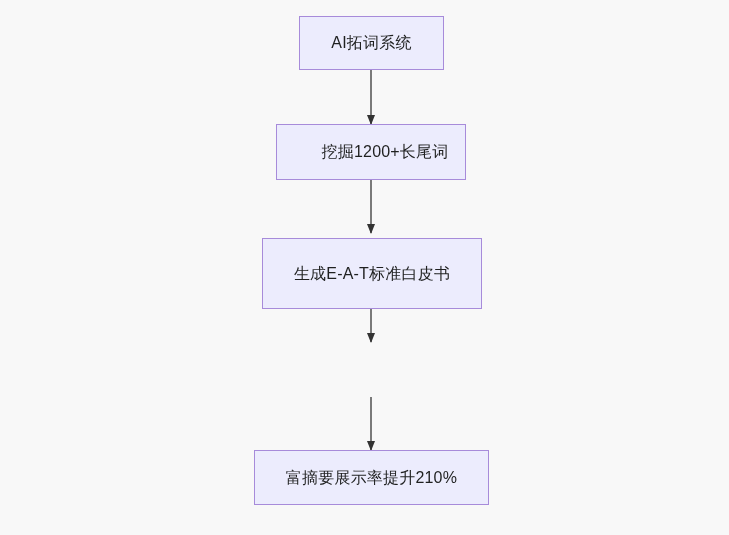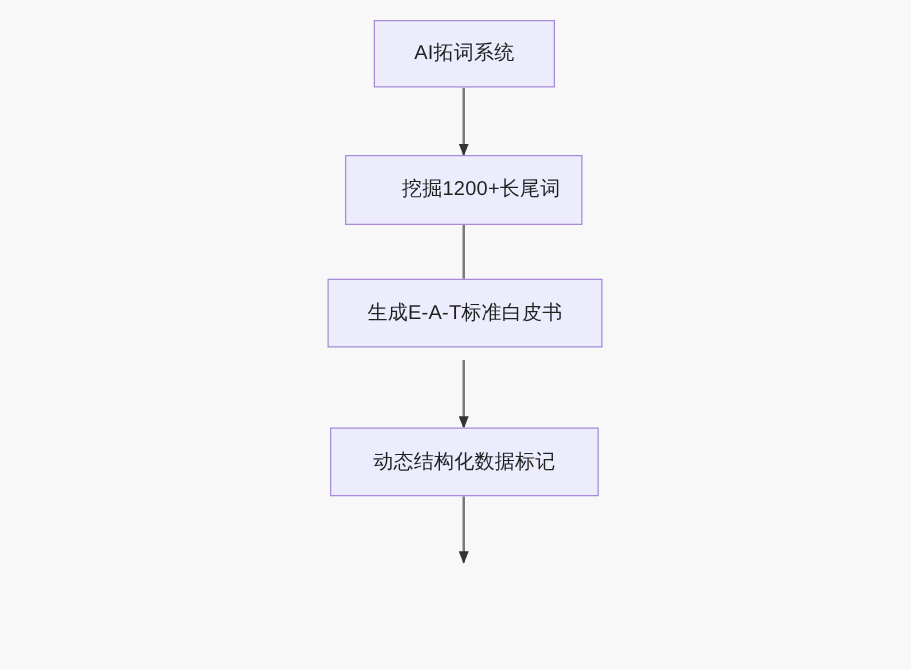--- a/index.html
+++ b/index.html
@@ -65,22 +65,22 @@
   </svg>
 
   <div class="node" style="left:299px; top:16px; width:145px; height:54px;">
     <span class="node-label">AI拓词系统</span>
   </div>
 
   <div class="node" style="left:276px; top:124px; width:190px; height:56px;padding-left:28px;">
     <span class="node-label">挖掘1200+长尾词</span>
   </div>
 
-  <div class="node" style="left:262px; top:223px; width:220px; height:55px;">
+  <div class="node" style="left:262px; top:238px; width:220px; height:71px;">
     <span class="node-label">生成E-A-T标准白皮书</span>
   </div>
 
-  <div class="node" style="left:264px; top:342px; width:215px; height:55px;">
-    <span class="node-label">动态结构化数据标记</span>
+
+  <div class="node" style="left:254px; top:450px; width:235px; height:55px;">
+    <span class="node-label">富摘要展示率提升210%</span>
   </div>
-
 
 </div>
 
 </body></html>

